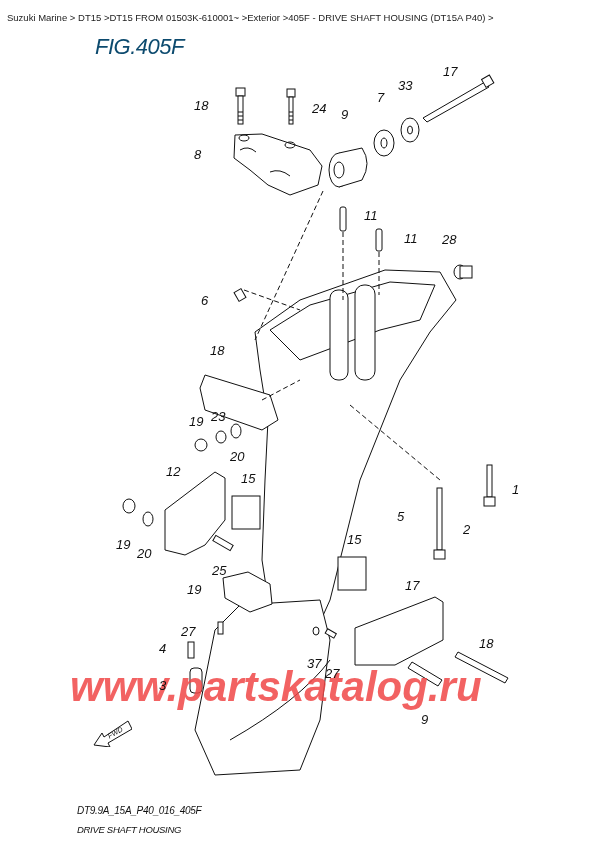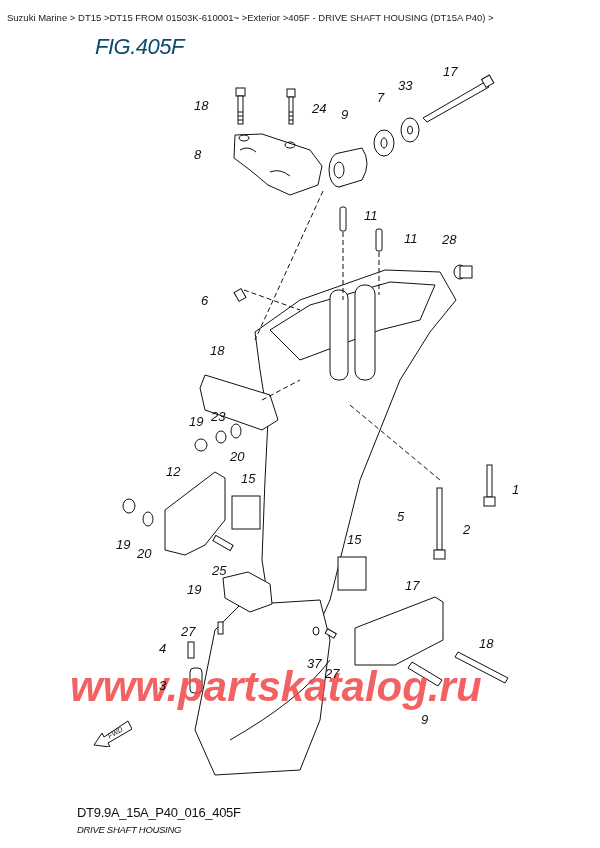--- a/index.html
+++ b/index.html
@@ -1,20 +1,20 @@
 <!DOCTYPE html>
 <html><head>
 <meta charset="utf-8">
 <style>
   html, body { margin:0; padding:0; background:#ffffff; }
   body { width:600px; height:848px; position:relative; overflow:hidden; font-family:"Liberation Sans", sans-serif; color:#111; }
   .breadcrumb { position:absolute; left:7px; top:12px; font-size:9.5px; color:#222; white-space:nowrap;text-align:center; }
   .fig-title { position:absolute; left:95px; top:34px; font-size:22px; font-style:italic; letter-spacing:-0.5px; color:#0c4a6e; }
   svg.diagram { position:absolute; left:0; top:0; }
-  .footer1 { position:absolute; left:77px; top:805px; font-size:13px; letter-spacing:-0.3px; }
+  .footer1 { position:absolute; left:77px; top:805px; font-size:10px; font-style:italic; letter-spacing:-0.3px; }
   .footer2 { position:absolute; left:77px; top:824px; font-size:9.5px; font-style:italic; letter-spacing:-0.3px; }
   .watermark { position:absolute; left:70px; top:663px; font-size:42px; font-weight:bold; font-style:italic; color:rgba(240,70,70,0.85); letter-spacing:0px; white-space:nowrap; }
   .fwd { position:absolute; left:92px; top:717px; }
 </style>
 </head>
 <body>
 
 <div class="breadcrumb">Suzuki Marine &gt; DT15 &gt;DT15 FROM 01503K-610001~ &gt;Exterior &gt;405F - DRIVE SHAFT HOUSING (DT15A P40) &gt;</div>
 <div class="fig-title">FIG.405F</div>
 

